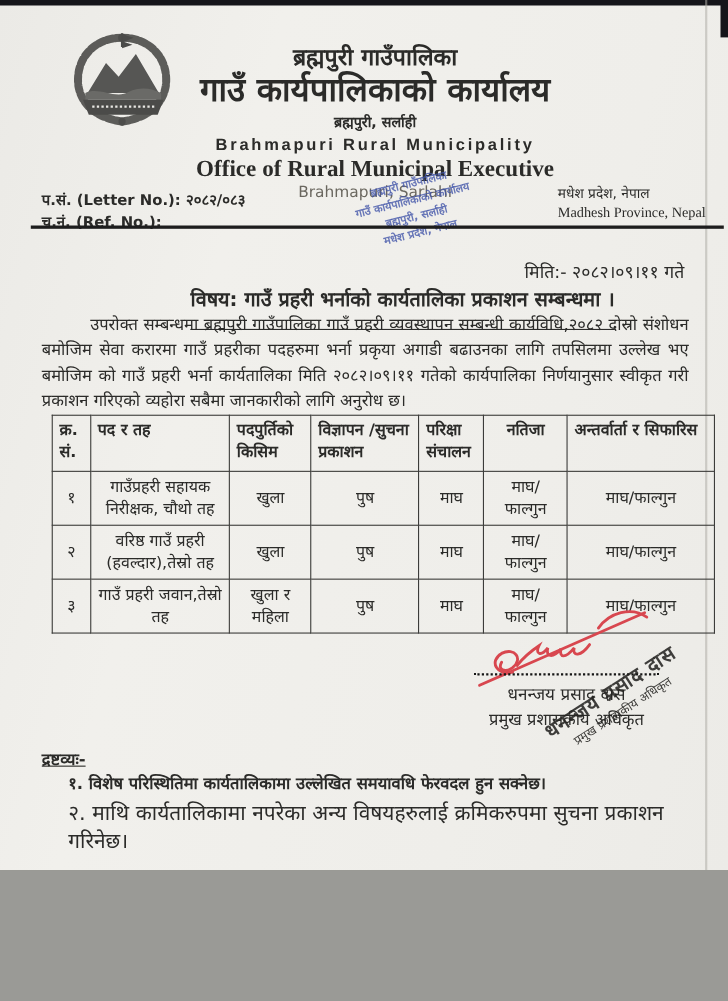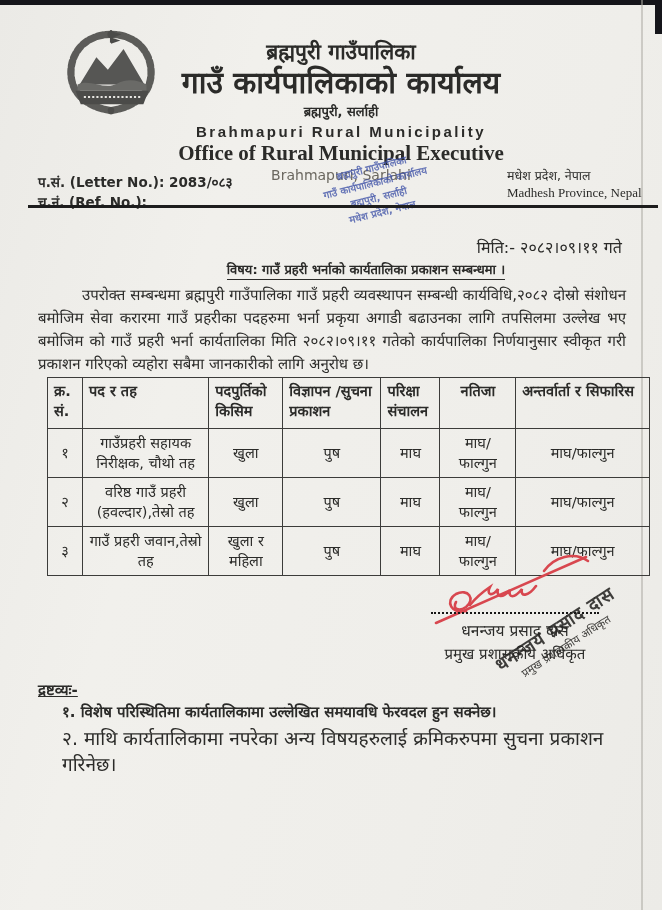--- a/index.html
+++ b/index.html
@@ -1,17 +1,17 @@
 <!DOCTYPE html>
 <html><head>
 <meta charset="utf-8">
 <style>
   html,body{margin:0;padding:0;background:#9a9a96;}
   .page{
-    position:relative;width:662px;height:910px;overflow:hidden;
+    position:relative;width:662px;height:791px;overflow:hidden;
     background:linear-gradient(105deg,#ebeae6 0%,#f1f0ec 30%,#efeeea 70%,#ecebe7 100%);
     font-family:"DejaVu Sans","Liberation Sans",sans-serif;color:#2b2b29;
   }
   .edge-top{position:absolute;left:0;top:0;width:662px;height:5px;background:#15151a;}
   .edge-corner{position:absolute;right:0;top:0;width:7px;height:34px;background:#15151a;}
   .edge-right{position:absolute;right:19px;top:0;width:2px;height:910px;background:rgba(175,173,165,.55);}
 
   
   .logo{position:absolute;left:58px;top:26px;width:106px;height:94px;}
   .head-center{position:absolute;left:20px;right:0;top:40px;text-align:center;line-height:1.15;}
@@ -29,21 +29,21 @@
   .stamp-blue div{font-size:10px;font-weight:bold;}
 
   .letterno{position:absolute;left:38px;top:172px;font-size:13.5px;font-weight:bold;line-height:20px;}
   .province{position:absolute;left:507px;top:167px;font-size:12.5px;line-height:17px;}
   .province .en{font-family:"Liberation Serif","DejaVu Serif",serif;font-size:13px;}
 
   .rule{position:absolute;left:28px;top:205px;width:630px;height:3px;background:#1d1d1d;}
 
   .dateline{position:absolute;right:40px;top:236px;font-size:16px;}
   .subject{position:absolute;left:70px;right:0;top:259px;text-align:center;}
-  .subject span{font-size:13px;font-weight:600;border-bottom:1.5px solid #2b2b29;padding-bottom:2px;}
+  .subject span{font-size:18px;font-weight:600;border-bottom:1.5px solid #2b2b29;padding-bottom:16px;}
 
   .bodytext{
     position:absolute;left:38px;right:36px;top:284px;
     font-size:15px;line-height:23px;text-align:justify;text-indent:44px;
   }
 
   
   table.sched{
     position:absolute;left:47px;top:377px;width:603px;
     border-collapse:collapse;table-layout:fixed;font-size:14.5px;
@@ -107,21 +107,21 @@
   <div class="stamp-blue" style="color:rgba(64,83,168,.78);">
     <div>ब्रह्मपुरी गाउँपालिका</div>
     <div>गाउँ कार्यपालिकाको कार्यालय</div>
     <div>ब्रह्मपुरी, सर्लाही</div>
     <div>मधेश प्रदेश, नेपाल</div>
   </div>
 
   <div class="letterno">
     <div>
       <span>प.सं. (Letter No.):</span>
-      <span>2083/०८३</span>
+      <span>२०८२/०८३</span>
     </div>
     <div>
       <span>च.नं. (Ref. No.):</span>
     </div>
   </div>
 
   <div class="province">
     <div>मधेश प्रदेश, नेपाल</div>
     <div class="en">Madhesh Province, Nepal</div>
   </div>

